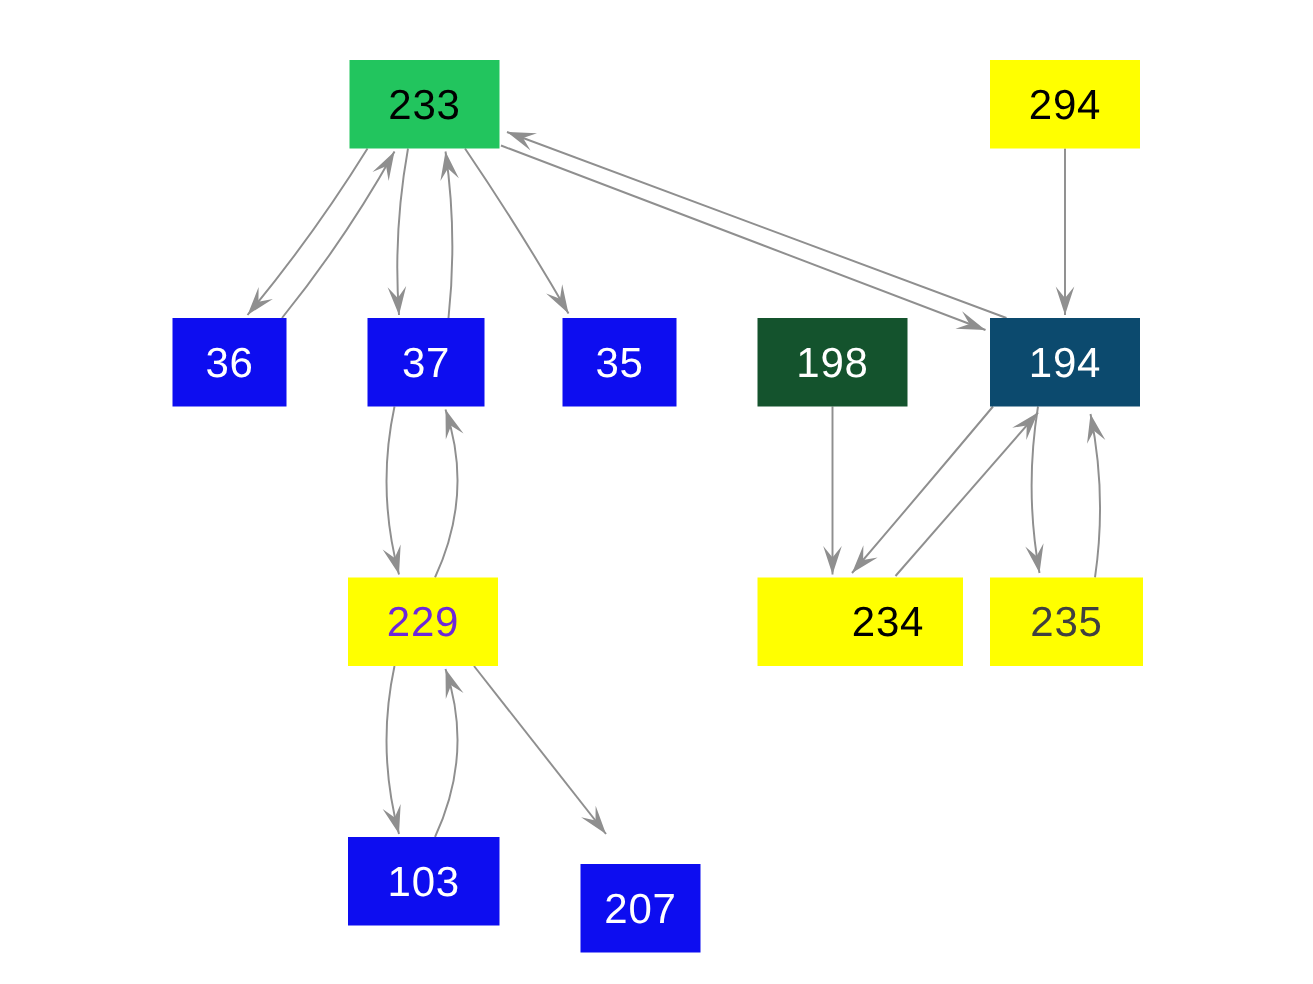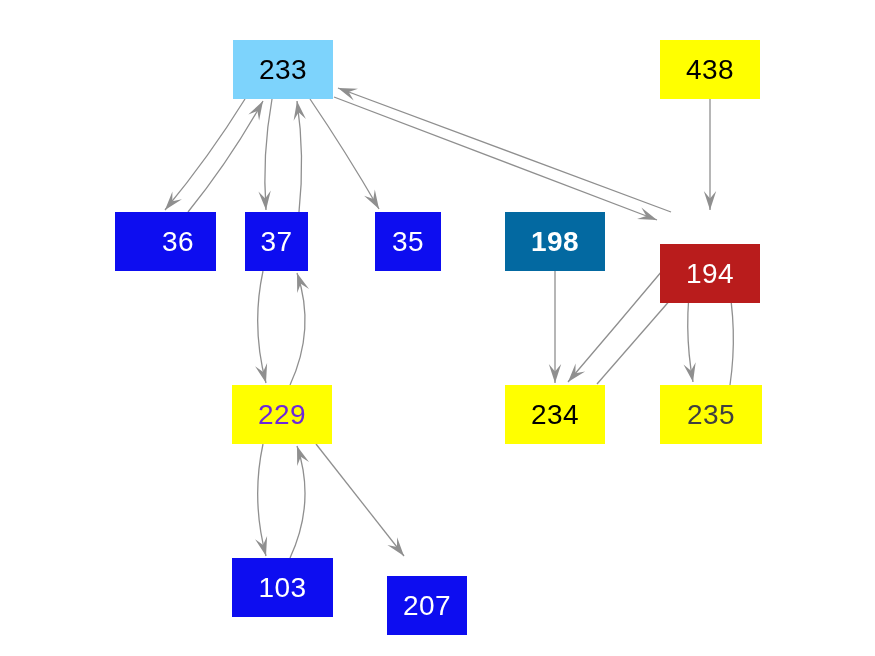--- a/index.html
+++ b/index.html
@@ -68,25 +68,25 @@
       <polygon points="555.0,383.0 548.8,364.0 555.0,371.6 561.2,364.0" fill="#8f8f8f"></polygon>
       <path d="M662 271 Q615 327 568 382" fill="none" stroke="#8f8f8f" stroke-width="1.3"></path>
       <polygon points="568.0,382.0 575.6,363.5 575.4,373.3 585.1,371.6" fill="#8f8f8f"></polygon>
       <path d="M597 384 Q644 330 692 275" fill="none" stroke="#8f8f8f" stroke-width="1.3"></path>
       <polygon points="692.0,275.0 684.2,293.4 684.5,283.6 674.8,285.2" fill="#8f8f8f"></polygon>
       <path d="M692 271 Q683 327 693 382" fill="none" stroke="#8f8f8f" stroke-width="1.3"></path>
       <polygon points="693.0,382.0 683.5,364.4 691.0,370.8 695.7,362.2" fill="#8f8f8f"></polygon>
       <path d="M730 385 Q738 330 727 276" fill="none" stroke="#8f8f8f" stroke-width="1.3"></path>
       <polygon points="727.0,276.0 736.9,293.4 729.3,287.2 724.7,295.9" fill="#8f8f8f"></polygon>
     </svg>
-<div class="node" style="left: 233px; top: 40px; width: 100px; height: 59px; background: #7dd3fc; color: rgb(0, 0, 0);">233</div>
-    <div class="node" style="left: 660px; top: 40px; width: 100px; height: 59px; background: rgb(255, 255, 0); color: rgb(0, 0, 0);">438</div>
-    <div class="node" style="left: 115px; top: 212px; width: 76px; height: 59px; background: rgb(13, 13, 240); color: rgb(255, 255, 255); padding-left: 25px;">36</div>
-    <div class="node" style="left: 245px; top: 212px; width: 63px; height: 59px; background: rgb(13, 13, 240); color: rgb(255, 255, 255);">37</div>
-    <div class="node" style="left: 375px; top: 212px; width: 66px; height: 59px; background: rgb(13, 13, 240); color: rgb(255, 255, 255);">35</div>
-    <div class="node" style="left: 505px; top: 212px; width: 100px; height: 59px; background: #0369a1; color: rgb(255, 255, 255); font-weight: bold;">198</div>
-    <div class="node" style="left: 660px; top: 212px; width: 100px; height: 59px; background: #b91c1c; color: rgb(255, 255, 255); margin-top: 32px;">194</div>
+<div class="node" style="left: 233px; top: 40px; width: 100px; height: 59px; background: #22c55e; color: rgb(0, 0, 0);">233</div>
+    <div class="node" style="left: 660px; top: 40px; width: 100px; height: 59px; background: rgb(255, 255, 0); color: rgb(0, 0, 0);">294</div>
+    <div class="node" style="left: 115px; top: 212px; width: 76px; height: 59px; background: rgb(13, 13, 240); color: rgb(255, 255, 255);">36</div>
+    <div class="node" style="left: 245px; top: 212px; width: 78px; height: 59px; background: rgb(13, 13, 240); color: rgb(255, 255, 255);">37</div>
+    <div class="node" style="left: 375px; top: 212px; width: 76px; height: 59px; background: rgb(13, 13, 240); color: rgb(255, 255, 255);">35</div>
+    <div class="node" style="left: 505px; top: 212px; width: 100px; height: 59px; background: #14532d; color: rgb(255, 255, 255);">198</div>
+    <div class="node" style="left: 660px; top: 212px; width: 100px; height: 59px; background: #0c4a6e; color: rgb(255, 255, 255);">194</div>
     <div class="node" style="left: 232px; top: 385px; width: 100px; height: 59px; background: rgb(255, 255, 0); color: #6d28d9;">229</div>
-    <div class="node" style="left: 505px; top: 385px; width: 100px; height: 59px; background: rgb(255, 255, 0); color: rgb(0, 0, 0);">234</div>
+    <div class="node" style="left: 505px; top: 385px; width: 100px; height: 59px; background: rgb(255, 255, 0); color: rgb(0, 0, 0); padding-left: 37px;">234</div>
     <div class="node" style="left: 660px; top: 385px; width: 102px; height: 59px; background: rgb(255, 255, 0); color: #404040;">235</div>
     <div class="node" style="left: 232px; top: 558px; width: 101px; height: 59px; background: rgb(13, 13, 240); color: rgb(255, 255, 255);">103</div>
     <div class="node" style="left: 387px; top: 576px; width: 80px; height: 59px; background: rgb(13, 13, 240); color: rgb(255, 255, 255);">207</div>
   </div>
 
 </body></html>

